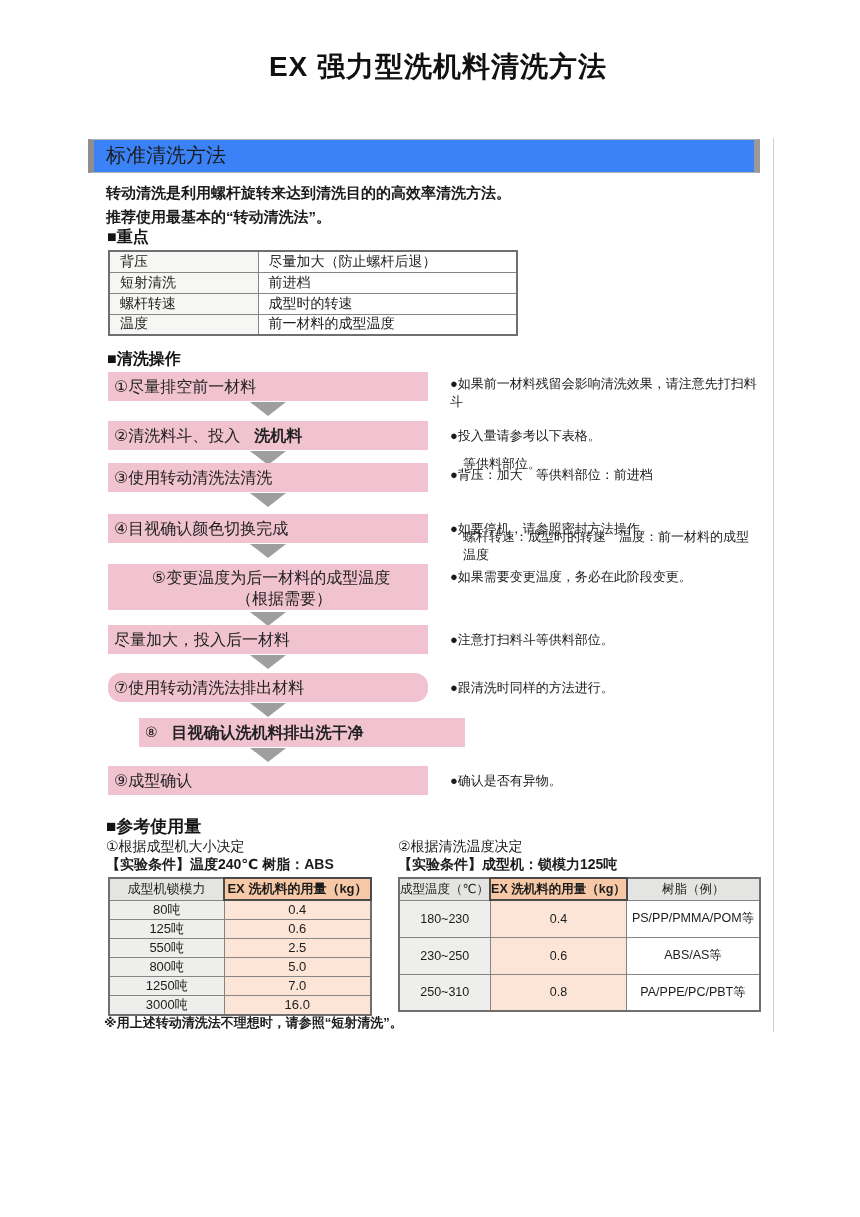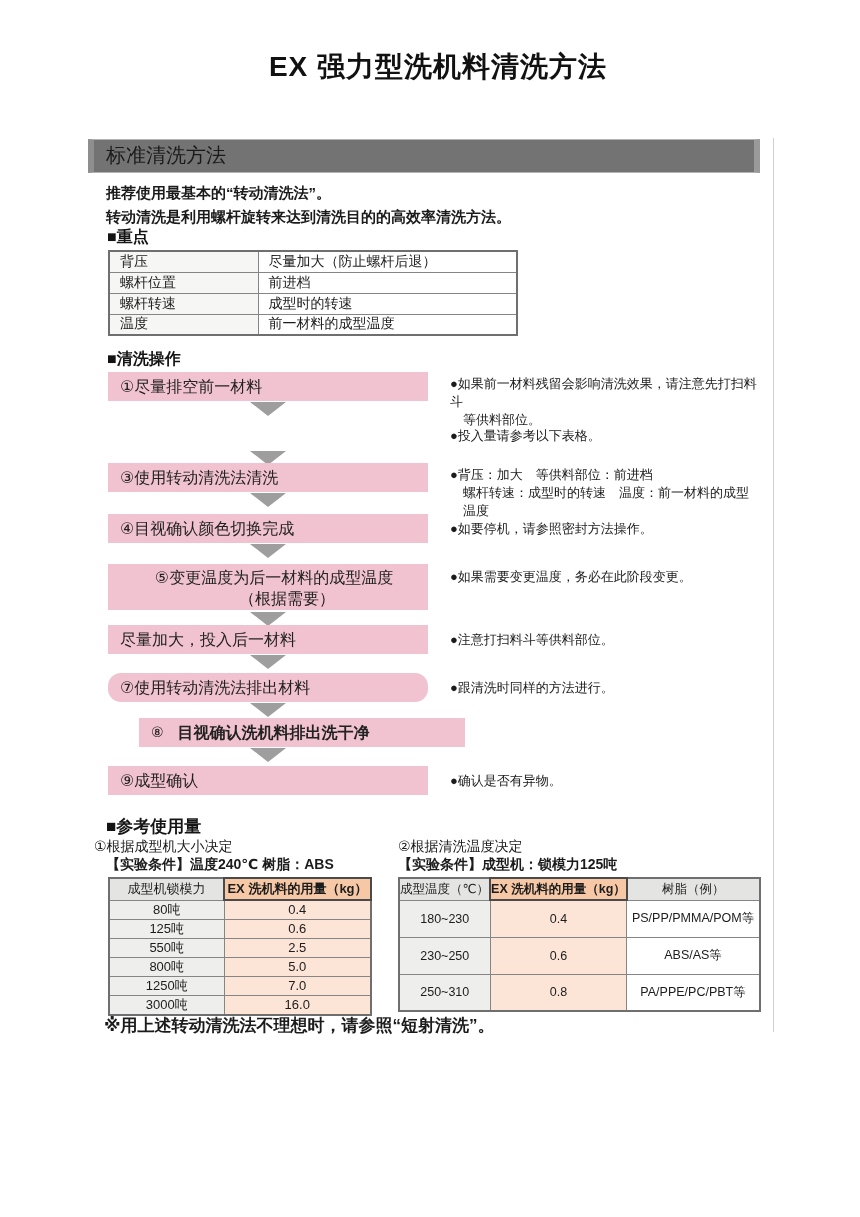--- a/index.html
+++ b/index.html
@@ -6,52 +6,52 @@
   html,body { background:#ffffff; }
   body { font-family:"Liberation Sans","DejaVu Sans",sans-serif; color:#1c1c1c; }
   .page { position:relative; width:860px; height:1217px; background:#ffffff; overflow:hidden; }
 
   .page-title { position:absolute; top:48px; left:8px; width:860px; text-align:center;
                 font-size:28px; font-weight:bold; letter-spacing:1px; color:#111; }
 
   .edge-line { position:absolute; left:773px; top:138px; width:1px; height:894px; background:#cfcfcf; }
 
   .section-head { position:absolute; left:88px; top:139px; width:672px; height:34px;
-                  background:#737373; border:1px solid #b3b3b3;
+                  background:#3b82f6; border:1px solid #b3b3b3;
                   border-left:6px solid #8e8e8e; border-right:6px solid #9a9a9a;
                   font-size:20px; line-height:31px; padding-left:12px; color:#1a1a1a; }
 
   .intro { position:absolute; left:106px; top:181px; font-size:15px; font-weight:bold;
            line-height:24px; color:#1b1b1b; }
 
   .block-head { position:absolute; font-size:16px; font-weight:bold; color:#141414; }
 
   table { border-collapse:collapse; table-layout:fixed; }
   td,th { border:1px solid #858585; font-weight:normal; overflow:hidden; white-space:nowrap; }
 
   .key-table { position:absolute; left:108px; top:250px; border:2px solid #6f6f6f; }
   .key-table td { height:21px; font-size:14px; padding:0 0 0 10px; text-align:left; }
   .key-table td.k { width:149px; background:#f6f6f4; }
   .key-table td.v { width:259px; background:#ffffff; }
 
   .step-box { position:absolute; left:108px; width:320px; height:29px; background:#f1c2cf;
-              font-size:16px; line-height:29px; padding-left:12px; color:#222; }
+              font-size:16px; line-height:29px; padding-left:6px; color:#222; }
   .step-box.tall { height:46px; line-height:21px; padding-top:3px; }
   .step-box.wide { width:326px;margin-left:31px; }
   .step-box .b { font-weight:bold; }
   .step-box .gap { display:inline-block; width:14px; }
   .step-box .l2 { padding-left:26px; }
   .step8-num { font-size:14px; vertical-align:1px; }
 
   .arrow { position:absolute; left:250px; width:0; height:0;
            border-left:18px solid transparent; border-right:18px solid transparent;
            border-top:14px solid #9e9e9e; }
 
   .note { position:absolute; left:450px; width:310px; font-size:13px; line-height:18px; color:#1b1b1b; }
-  .note .indent { padding-left:13px; }
+  .note .indent { padding-left:13px;margin-top:44px; }
   .note.bold { font-weight:bold; }
 
   .caption { position:absolute; font-size:14px; color:#1b1b1b; }
   .conditions { position:absolute; font-size:14px; font-weight:bold; color:#1b1b1b; }
 
   .usage-table1 { position:absolute; left:108px; top:877px; border:2px solid #6f6f6f; }
   .usage-table1 th, .usage-table1 td { font-size:13px; text-align:center; }
   .usage-table1 th { height:22px; }
   .usage-table1 td { height:18px; }
   .c-grayhead { background:#e4e4e2; }
@@ -60,48 +60,48 @@
   .c-peachcell { background:#fce4d7; }
   .usage-table1 col.c1 { width:115px; } .usage-table1 col.c2 { width:147px; }
 
   .usage-table2 { position:absolute; left:398px; top:877px; border:2px solid #6f6f6f; }
   .usage-table2 th, .usage-table2 td { font-size:12.5px; text-align:center; }
   .usage-table2 th { height:22px; }
   .usage-table2 td { height:37px; }
   .usage-table2 col.c1 { width:84px; } .usage-table2 col.c2 { width:130px; } .usage-table2 col.c3 { width:133px; }
   .usage-table2 td.white { background:#ffffff; }
 
-  .footnote { position:absolute; left:104px; top:1014px; font-size:17px; font-weight:bold; color:#1b1b1b; }
+  .footnote { position:absolute; left:104px; top:1014px; font-size:13px; font-weight:bold; color:#1b1b1b; }
 </style>
 </head>
 <body>
 
 <div class="page">
 
   <div class="page-title">EX 强力型洗机料清洗方法</div>
 
   <div class="edge-line"></div>
 
   <div class="section-head">标准清洗方法</div>
 
   <div class="intro">
+    <div>转动清洗是利用螺杆旋转来达到清洗目的的高效率清洗方法。</div>
     <div>推荐使用最基本的“转动清洗法”。</div>
-    <div>转动清洗是利用螺杆旋转来达到清洗目的的高效率清洗方法。</div>
   </div>
 
   <div class="block-head" style="left:107px; top:227px;">■重点</div>
 
   <table class="key-table">
     <tbody>
       <tr>
         <td class="k">背压</td>
         <td class="v">尽量加大（防止螺杆后退）</td>
       </tr>
       <tr>
-        <td class="k">螺杆位置</td>
+        <td class="k">短射清洗</td>
         <td class="v">前进档</td>
       </tr>
       <tr>
         <td class="k">螺杆转速</td>
         <td class="v">成型时的转速</td>
       </tr>
       <tr>
         <td class="k">温度</td>
         <td class="v">前一材料的成型温度</td>
       </tr>
@@ -112,20 +112,23 @@
 
   <div class="step-box" style="top:372px;">
     <span>①尽量排空前一材料</span>
   </div>
   <div class="note" style="top:375px;">
     <div>●如果前一材料残留会影响清洗效果，请注意先打扫料斗</div>
     <div class="indent">等供料部位。</div>
   </div>
   <div class="arrow" style="top:402px;"></div>
 
+  <div class="step-box" style="top:421px;">
+    <span>②清洗料斗、投入</span><span class="gap"></span><span class="b">洗机料</span>
+  </div>
   <div class="note" style="top:427px;">
     <div>●投入量请参考以下表格。</div>
   </div>
   <div class="arrow" style="top:451px;"></div>
 
   <div class="step-box" style="top:463px;">
     <span>③使用转动清洗法清洗</span>
   </div>
   <div class="note" style="top:466px;">
     <div>●背压：加大　等供料部位：前进档</div>
@@ -173,21 +176,21 @@
 
   <div class="step-box" style="top:766px;">
     <span>⑨成型确认</span>
   </div>
   <div class="note" style="top:772px;">
     <div>●确认是否有异物。</div>
   </div>
 
   <div class="block-head" style="left:106px; top:815px; font-size:17px;">■参考使用量</div>
 
-  <div class="caption" style="left:94px; top:838px;">①根据成型机大小决定</div>
+  <div class="caption" style="left:106px; top:838px;">①根据成型机大小决定</div>
   <div class="conditions" style="left:106px; top:856px;">【实验条件】温度240℃ 树脂：ABS</div>
 
   <table class="usage-table1">
     <colgroup>
         <col class="c1">
         <col class="c2">
       </colgroup>
     <thead>
       <tr>
         <th class="c-grayhead">成型机锁模力</th>

